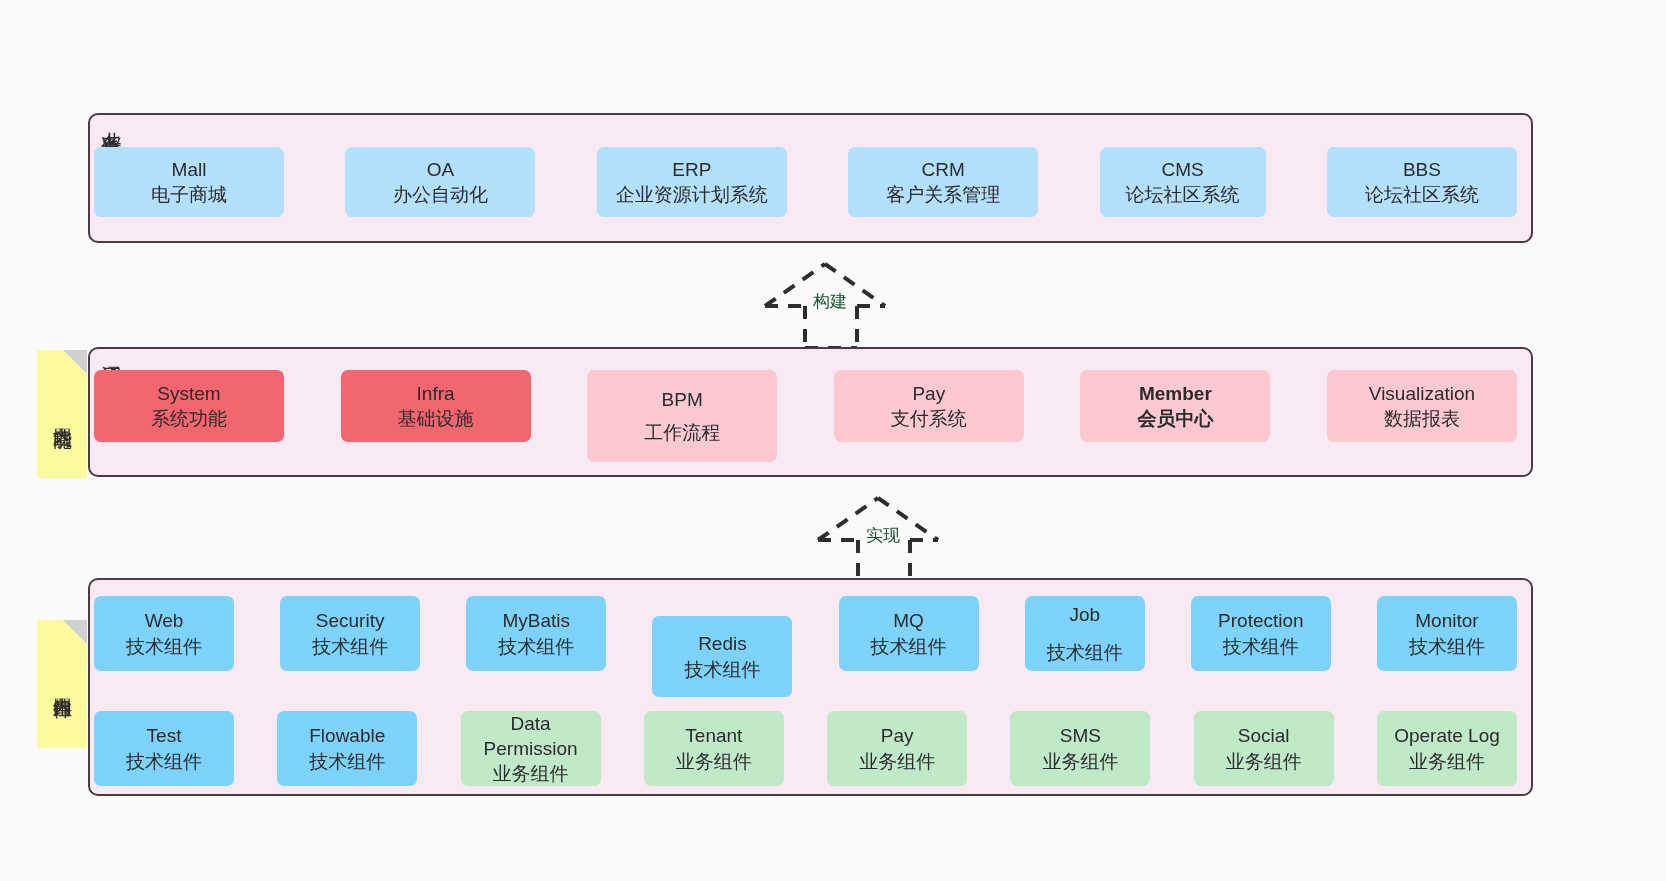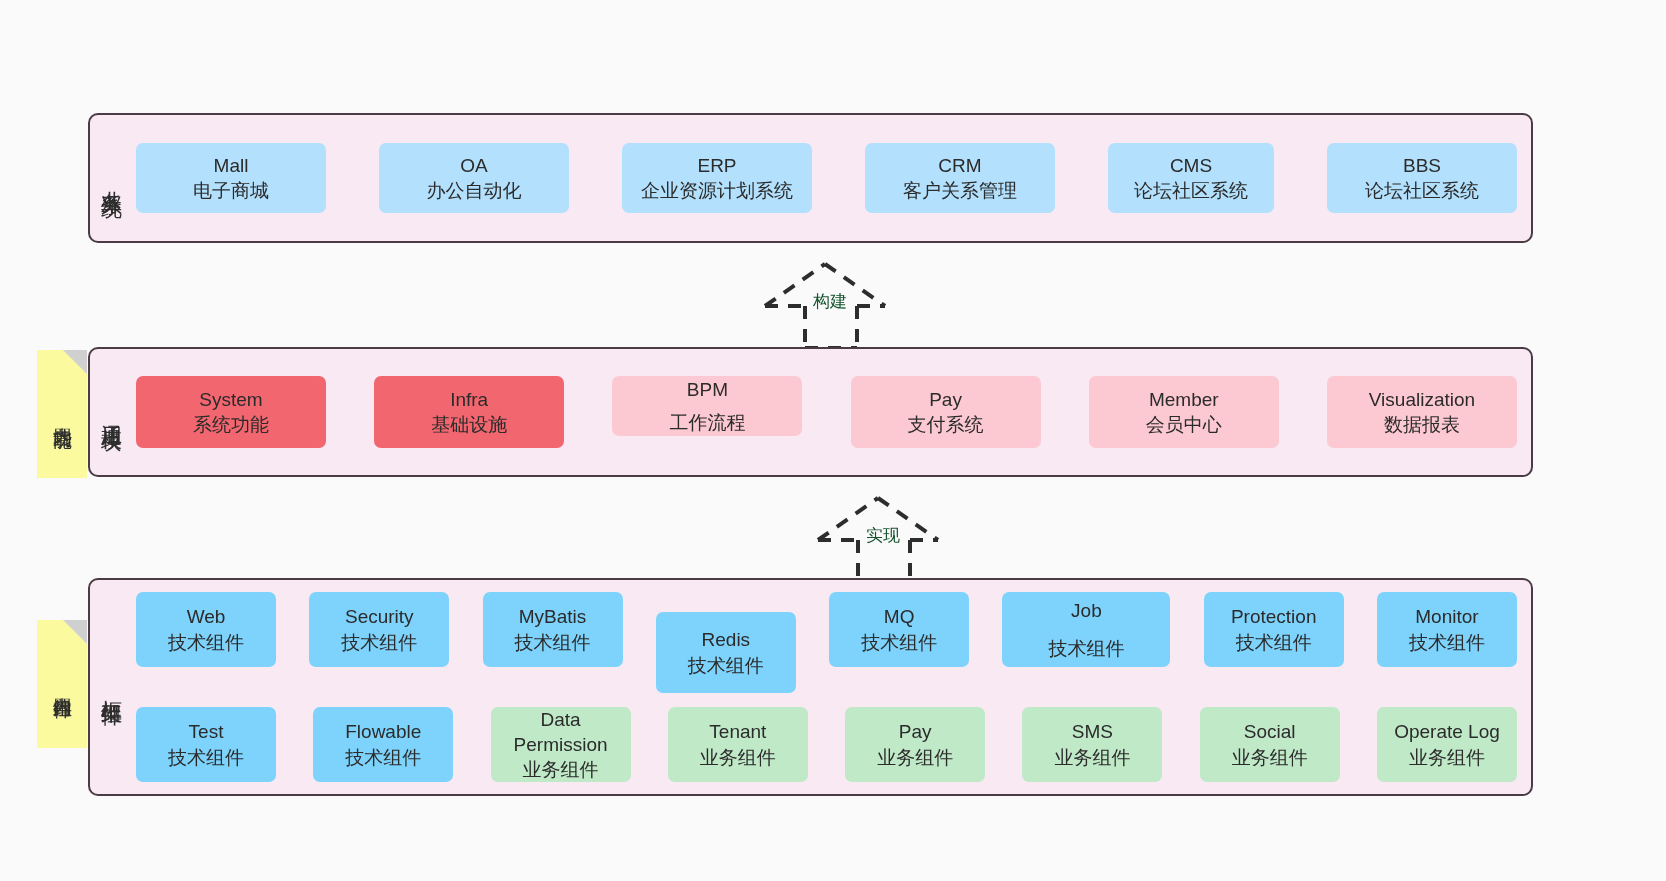--- a/index.html
+++ b/index.html
@@ -22,21 +22,21 @@
   }
 
   
   .layer {
     position: absolute;
     box-sizing: border-box;
     background: #f9e9f3;
     border: 2px solid #4a3b45;
     border-radius: 10px;
     display: flex;
-    flex-direction: row;
+    flex-direction: column;
     align-items: stretch;
   }
   .layer-title {
     flex: 0 0 auto;
     width: 42px;
     display: flex;
     align-items: center;
     justify-content: center;
     font-size: 21px;
     line-height: 1.18;
@@ -188,29 +188,29 @@
     <div class="layer-body">
       <div class="row">
         <div class="node red" style="width:190px;height:72px;">
           <div class="n-title">System</div>
           <div class="n-sub">系统功能</div>
         </div>
         <div class="node red" style="width:190px;height:72px;">
           <div class="n-title">Infra</div>
           <div class="n-sub">基础设施</div>
         </div>
-        <div class="node pink" style="width:190px;height:60px;gap:8px;">
+        <div class="node pink" style="width:190px;height:92px;gap:8px;">
           <div class="n-title">BPM</div>
           <div class="n-sub">工作流程</div>
         </div>
         <div class="node pink" style="width:190px;height:72px;">
           <div class="n-title">Pay</div>
           <div class="n-sub">支付系统</div>
         </div>
-        <div class="node pink" style="width:190px;height:72px;">
+        <div class="node pink" style="width:190px;height:72px;font-weight:bold;">
           <div class="n-title">Member</div>
           <div class="n-sub">会员中心</div>
         </div>
         <div class="node pink" style="width:190px;height:72px;">
           <div class="n-title">Visualization</div>
           <div class="n-sub">数据报表</div>
         </div>
       </div>
     </div>
   </div>
@@ -250,21 +250,21 @@
           <div class="n-sub">技术组件</div>
         </div>
         <div class="node green-dark" style="width:140px;height:81px;margin-top:20px;">
           <div class="n-title">Redis</div>
           <div class="n-sub">技术组件</div>
         </div>
         <div class="node green-dark" style="width:140px;height:75px;">
           <div class="n-title">MQ</div>
           <div class="n-sub">技术组件</div>
         </div>
-        <div class="node green-dark" style="width:168px;height:75px;gap:12px;">
+        <div class="node green-dark" style="width:120px;height:75px;gap:12px;">
           <div class="n-title">Job</div>
           <div class="n-sub">技术组件</div>
         </div>
         <div class="node green-dark" style="width:140px;height:75px;">
           <div class="n-title">Protection</div>
           <div class="n-sub">技术组件</div>
         </div>
         <div class="node green-dark" style="width:140px;height:75px;">
           <div class="n-title">Monitor</div>
           <div class="n-sub">技术组件</div>

